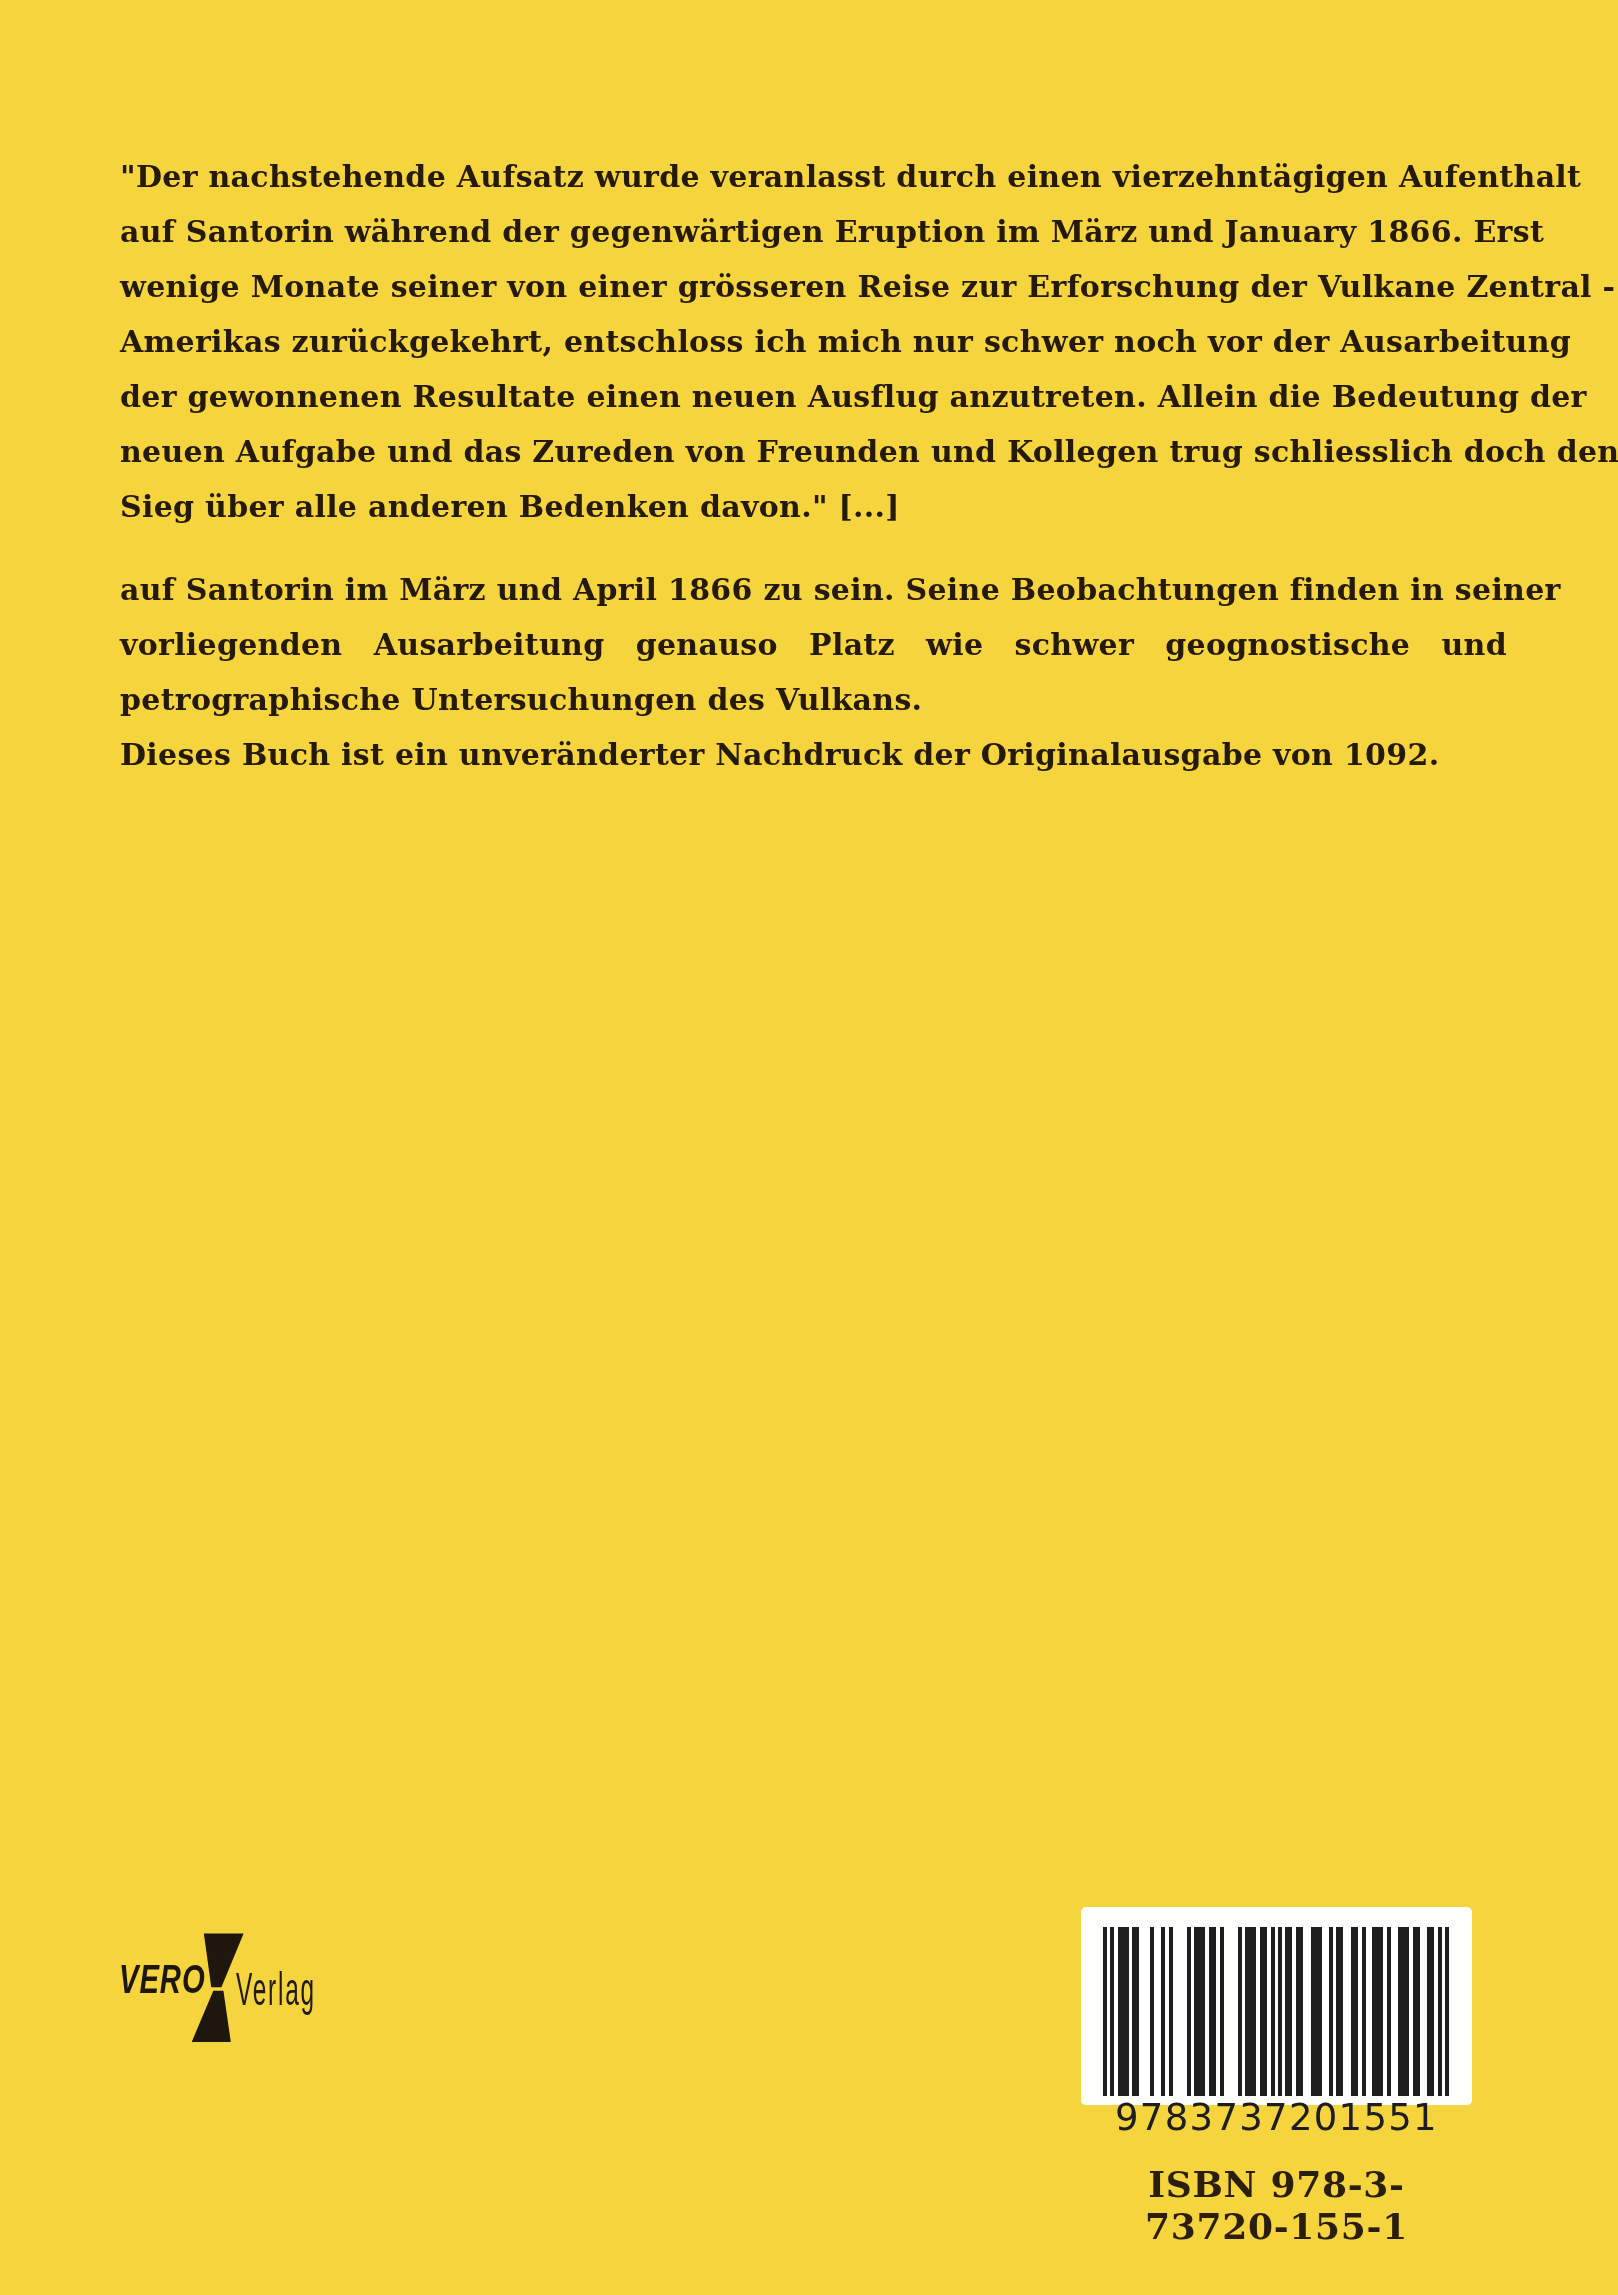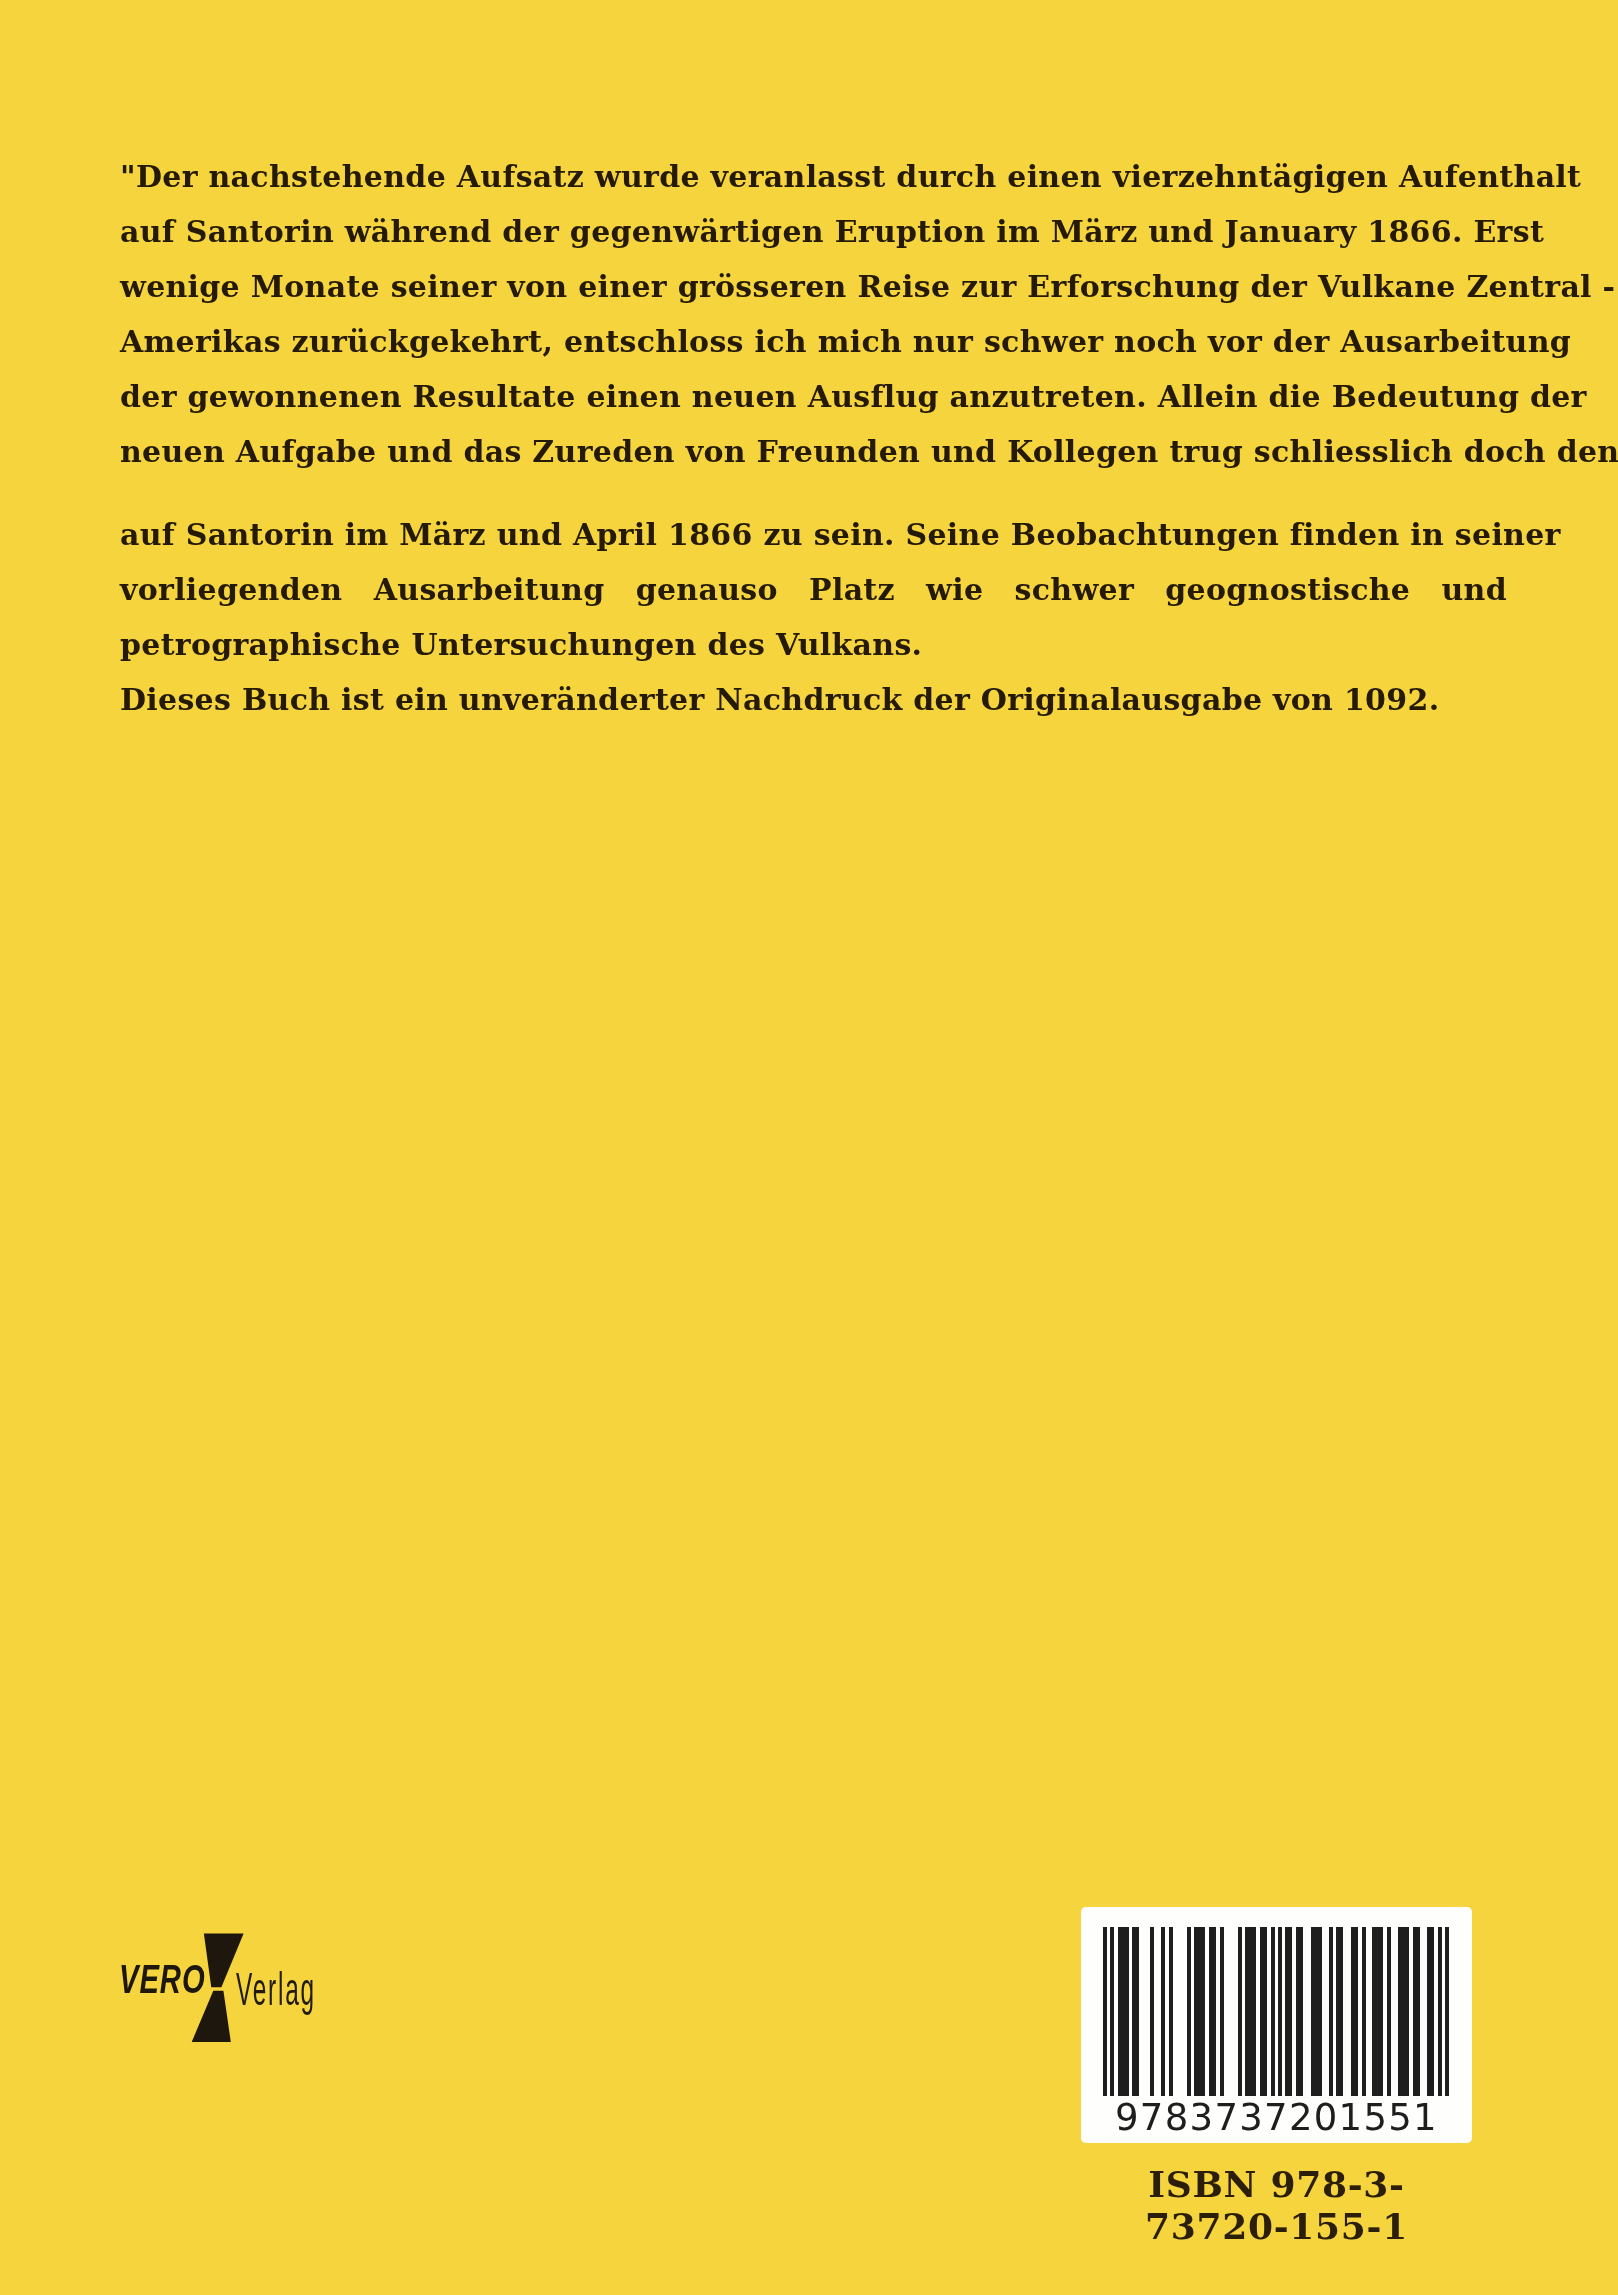--- a/index.html
+++ b/index.html
@@ -89,21 +89,21 @@
     transform: scaleX(0.52);
     transform-origin: left top;
   }
 
   
   .barcode-panel {
     position: absolute;
     left: 1081px;
     top: 1907px;
     width: 391px;
-    height: 236px;
+    height: 198px;
     background: #FEFEFD;
     border-radius: 4.7px;
   }
   .bars {
     position: absolute;
     left: 22px;
     top: 19.6px;
     width: 347px;
     height: 169px;
   }
@@ -144,20 +144,21 @@
 <div class="cover">
 
   <div class="text-block">
     <div class="para quote">
       <div class="line">"Der nachstehende Aufsatz wurde veranlasst durch einen vierzehntägigen Aufenthalt</div>
       <div class="line">auf Santorin während der gegenwärtigen Eruption im März und January 1866. Erst</div>
       <div class="line">wenige Monate seiner von einer grösseren Reise zur Erforschung der Vulkane Zentral -</div>
       <div class="line">Amerikas zurückgekehrt, entschloss ich mich nur schwer noch vor der Ausarbeitung</div>
       <div class="line">der gewonnenen Resultate einen neuen Ausflug anzutreten. Allein die Bedeutung der</div>
       <div class="line">neuen Aufgabe und das Zureden von Freunden und Kollegen trug schliesslich doch den</div>
+      <div class="line left">Sieg über alle anderen Bedenken davon." [...]</div>
     </div>
     <div class="para description">
       <div class="line">auf Santorin im März und April 1866 zu sein. Seine Beobachtungen finden in seiner</div>
       <div class="line">vorliegenden Ausarbeitung genauso Platz wie schwer geognostische und</div>
       <div class="line left">petrographische Untersuchungen des Vulkans.</div>
       <div class="line left">Dieses Buch ist ein unveränderter Nachdruck der Originalausgabe von 1092.</div>
     </div>
   </div>
 
   <div class="logo">

